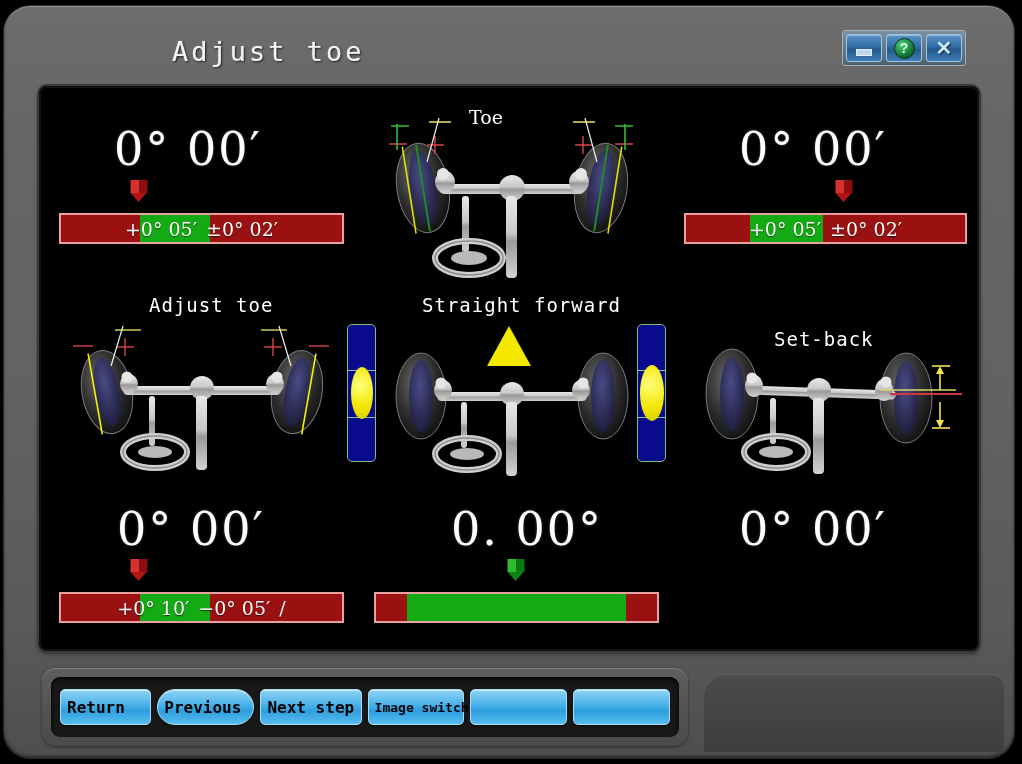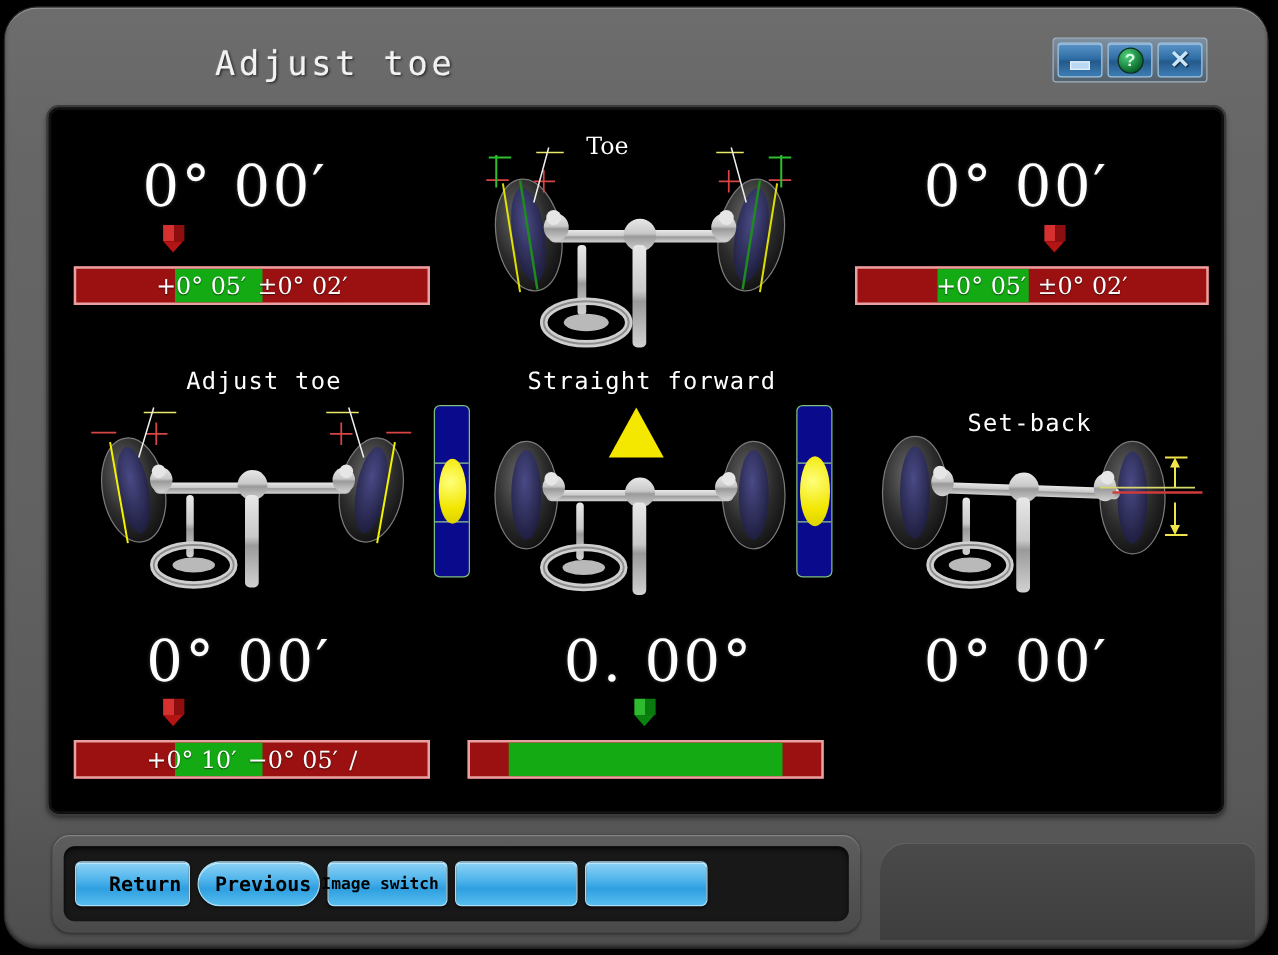--- a/index.html
+++ b/index.html
@@ -240,21 +240,21 @@
     padding: 0 9px;
     box-sizing: border-box;
   }
   .tbtn {
     height: 36px;
     border-radius: 5px;
     background: linear-gradient(180deg,#8fd3f4 0%,#53b7ec 38%,#2e9fe0 62%,#57bdee 100%);
     border: 1px solid #a8ddf6;
     display: flex;
     align-items: center;
-    justify-content: flex-end;
+    justify-content: flex-start;
     font-family: "DejaVu Sans Mono", "Liberation Mono", monospace;
     font-size: 16px;
     font-weight: bold;
     color: #000;
     white-space: nowrap;
     box-shadow: inset 0 1px 0 rgba(255,255,255,.55), 0 1px 2px rgba(0,0,0,.6);
     cursor: pointer;
     padding: 0 6px;
     box-sizing: border-box;
   }
@@ -566,20 +566,23 @@
     <div class="sidepanel"></div>
 
     <div class="dock">
       <div class="docktray">
         <div class="tbtn" style="width:92px;">
           <span>Return</span>
         </div>
         <div class="tbtn" style="width:98px;border-radius:18px;">
           <span>Previous</span>
         </div>
+        <div class="tbtn" style="width:102px;">
+          <span>Next step</span>
+        </div>
         <div class="tbtn small" style="width:96px;">
           <span>Image switch</span>
         </div>
         <div class="tbtn blank" style="width:98px;">
           <span></span>
         </div>
         <div class="tbtn blank" style="width:98px;">
           <span></span>
         </div>
       </div>

